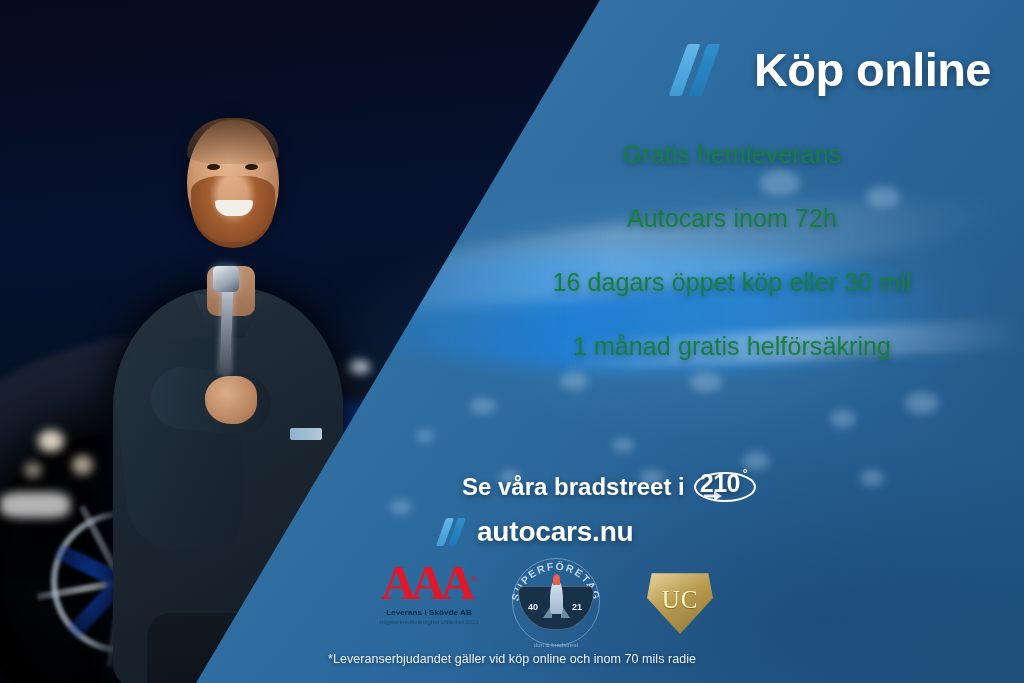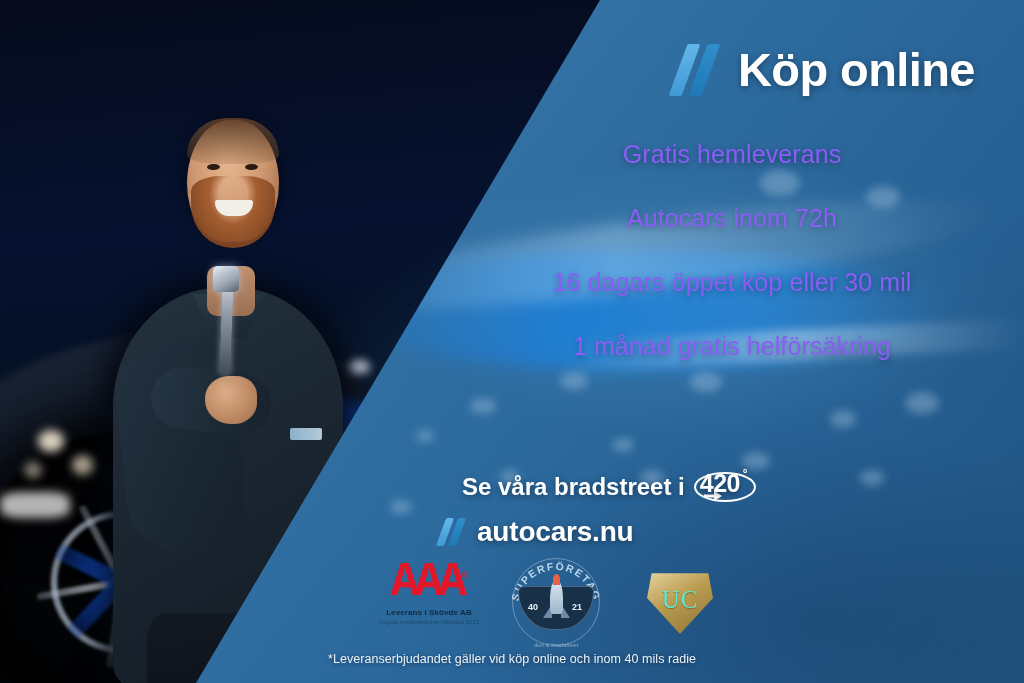--- a/index.html
+++ b/index.html
@@ -164,25 +164,26 @@
   .slashmark { display:inline-block; width:46px; height:52px; position:relative; }
   .slashmark i {
     position:absolute; top:0; width:13px; height:52px; border-radius:2px;
     transform:skewX(-20deg); display:block;
   }
   .slashmark i:nth-child(1){ left:2px;  background:linear-gradient(180deg,#63b6e8,#3f9ad6); }
   .slashmark i:nth-child(2){ left:22px; background:linear-gradient(180deg,#2f8ecb,#1f79b5); }
   .title {
     font-size:47px; font-weight:700; color:#fff; letter-spacing:-.6px;
     text-shadow:0 2px 7px rgba(0,0,0,.38);
+    margin-left:16px;
   }
 
   .bullets { position:absolute; left:440px; top:140px; width:584px; }
   .bullet {
-    text-align:center; color:#8b5cf6; font-size:25px; font-weight:400;
+    text-align:center; color:#15803d; font-size:25px; font-weight:400;
     letter-spacing:.1px; text-shadow:0 2px 6px rgba(0,0,0,.35);
     margin-bottom:35px; white-space:nowrap;
   }
 
   .cta { position:absolute; left:440px; top:466px; width:460px; text-align:left; }
   .cta-line1 {
     display:flex; align-items:center; gap:9px;
     font-size:24px; font-weight:700; color:#fff;
     text-shadow:0 2px 6px rgba(0,0,0,.4); padding-left:22px;
   }
@@ -209,21 +210,21 @@
     font-size:28px; font-weight:700; color:#fff; letter-spacing:-.2px;
     text-shadow:0 2px 6px rgba(0,0,0,.4);
   }
 
   
   .logos { position:absolute; left:350px; top:556px; width:400px; height:92px; }
 
   .aaa { position:absolute; left:14px; top:4px; width:130px; text-align:center; }
   .aaa .mark {
     font-size:48px; font-weight:800; color:#e2172a; letter-spacing:-5px;
-    line-height:.95; font-family:Liberation Mono, monospace;
+    line-height:.95; font-family:Liberation Serif, serif;
   }
   .aaa .reg { font-size:9px; color:#e2172a; vertical-align:super; letter-spacing:0; }
   .aaa .co { font-size:8px; font-weight:700; color:#0d2b44; margin-top:2px; letter-spacing:.1px; }
   .aaa .sub { font-size:6px; color:#15415f; opacity:.75; line-height:1.35; margin-top:1px; }
 
   .superf { position:absolute; left:158px; top:0; width:96px; height:92px; }
   .superf .ring {
     position:absolute; left:4px; top:2px; width:88px; height:88px; border-radius:50%;
     border:1px solid rgba(190,215,235,.45);
   }
@@ -253,21 +254,21 @@
     background:linear-gradient(145deg,#f3e2ad 0%,#c9a košt 0%,#cdae63 22%,#a8893f 48%,#e8d39a 68%,#8f7433 100%);
     clip-path:polygon(50% 100%, 0 42%, 6% 2%, 94% 2%, 100% 42%);
   }
   .uc .inner {
     position:absolute; left:9px; top:8px; right:9px; bottom:10px;
     background:linear-gradient(150deg,#e7d49d,#b99b50 45%,#8d7434);
     clip-path:polygon(50% 100%, 0 42%, 7% 2%, 93% 2%, 100% 42%);
   }
   .uc .letters {
     position:absolute; left:0; top:22px; width:100%; text-align:center;
-    font-size:25px; font-weight:400; color:#5eead4; letter-spacing:1px;
+    font-size:25px; font-weight:400; color:#fef9c3; letter-spacing:1px;
     font-family:"Liberation Serif", serif;
     text-shadow:0 1px 1px rgba(90,70,20,.6);
   }
 
   .disclaimer {
     position:absolute; left:0; top:652px; width:1024px; text-align:center;
     font-size:12.5px; color:#eaf2f8; letter-spacing:.05px;
     text-shadow:0 1px 4px rgba(0,0,0,.45);
   }
 </style>
@@ -361,21 +362,21 @@
 
     <div class="cta">
       <div class="cta-line1">
         <span>Se våra bradstreet i</span>
         <span class="badge360">
           <svg width="62" height="42" viewBox="0 0 62 42" fill="none">
             <ellipse cx="31" cy="21" rx="30" ry="14" stroke="#ffffff" stroke-width="2" fill="none"></ellipse>
             <path d="M10 30 L24 30" stroke="#ffffff" stroke-width="3" fill="none"></path>
             <path d="M20 25 L28 30 L20 35 Z" fill="#ffffff"></path>
           </svg>
-          <span class="num">420</span>
+          <span class="num">210</span>
           <span class="deg">°</span>
         </span>
       </div>
       <div class="cta-line2">
         <span class="slashmark-sm">
           <i></i>
             <i></i>
         </span>
         <span class="domain">autocars.nu</span>
       </div>
@@ -415,16 +416,16 @@
       </div>
 
       <div class="uc">
         <div class="shield"></div>
         <div class="inner"></div>
         <div class="letters">UC</div>
       </div>
 
     </div>
 
-    <div class="disclaimer">*Leveranserbjudandet gäller vid köp online och inom 40 mils radie</div>
+    <div class="disclaimer">*Leveranserbjudandet gäller vid köp online och inom 70 mils radie</div>
 
   </div>
 </div>
 
 </body></html>

